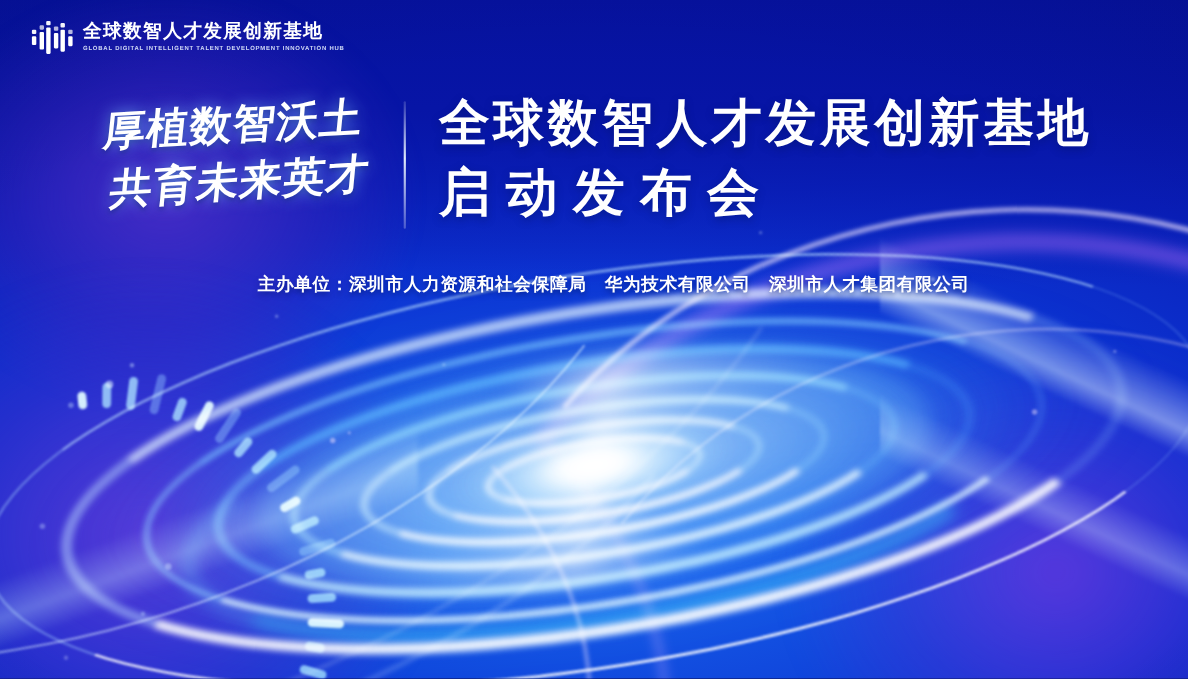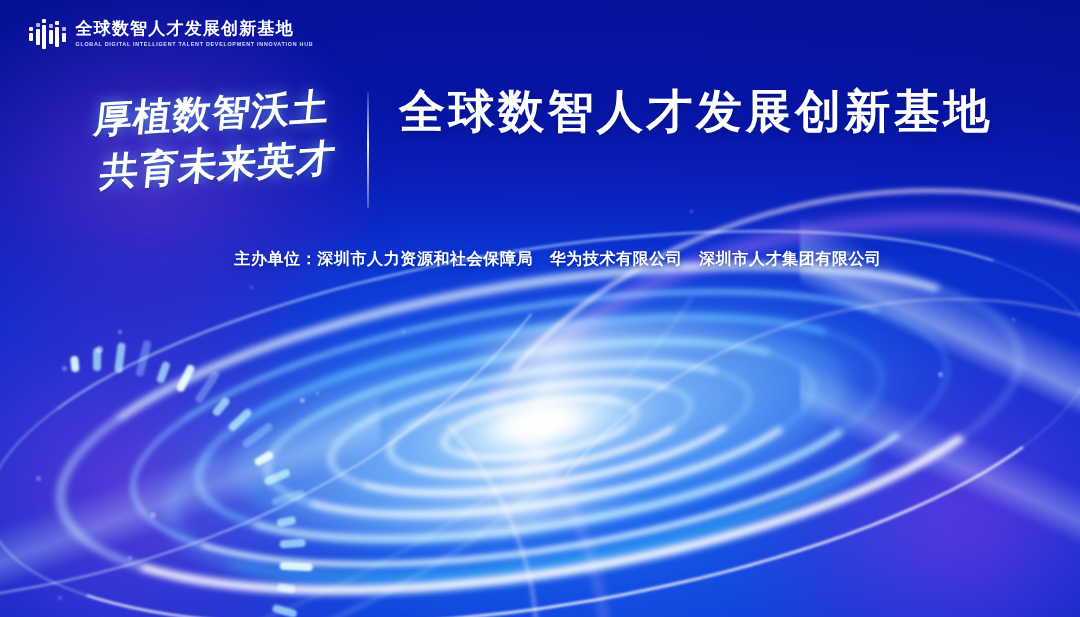--- a/index.html
+++ b/index.html
@@ -392,20 +392,21 @@
   </div>
 
   <div class="hero">
     <div class="calli">
       <div class="calli-line l1">厚植数智沃土</div>
       <div class="calli-line l2">共育未来英才</div>
     </div>
     <div class="divider"></div>
     <div class="titles">
       <div class="title-1">全球数智人才发展创新基地</div>
+      <div class="title-2">启动发布会</div>
     </div>
   </div>
 
   <div class="orgs">
     <div class="org-line">主办单位：深圳市人力资源和社会保障局　华为技术有限公司　深圳市人才集团有限公司</div>
   </div>
 
 </div>
 
 </body></html>

